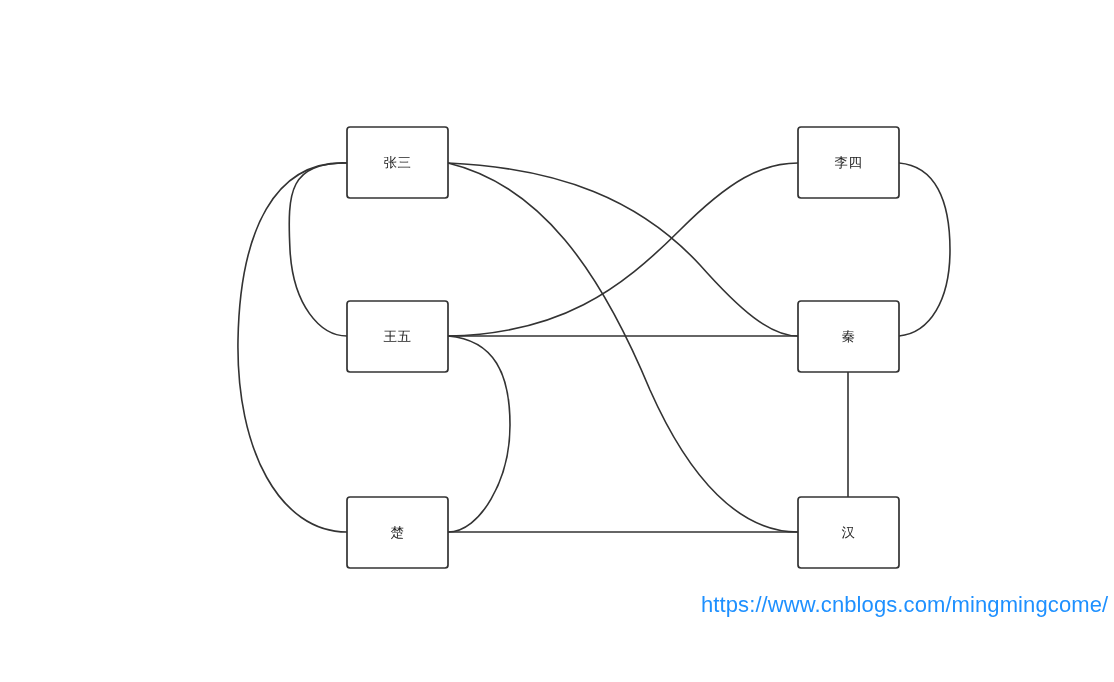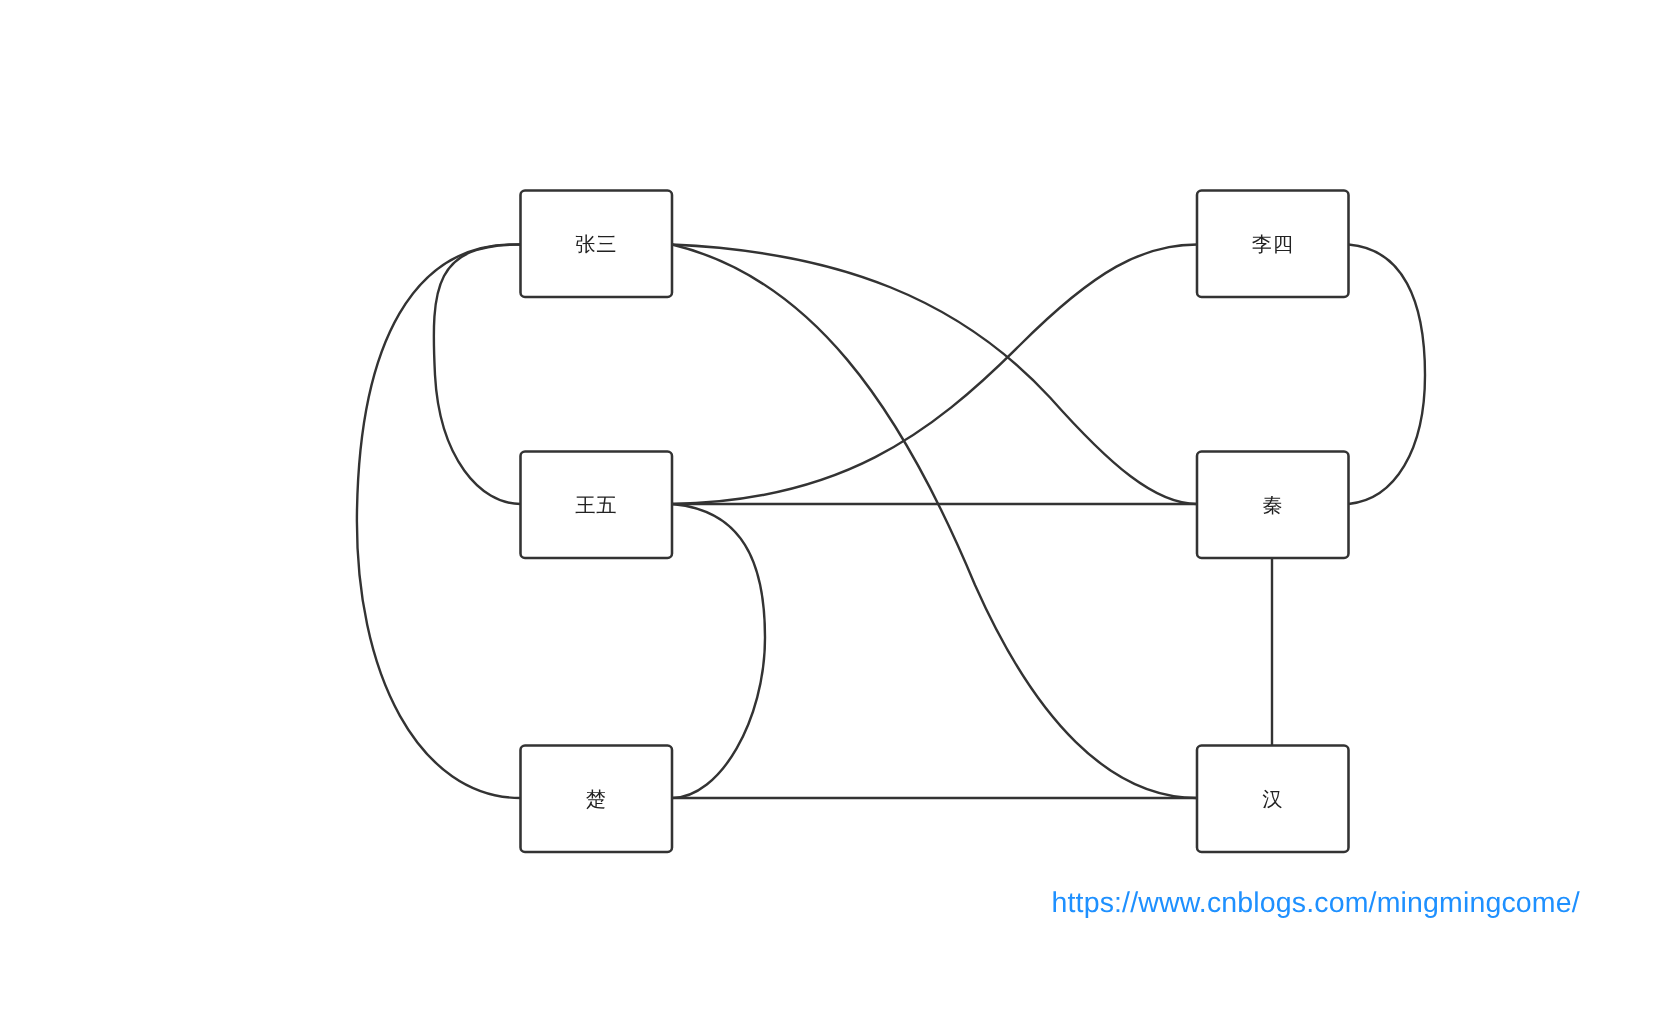--- a/index.html
+++ b/index.html
@@ -37,21 +37,21 @@
     fill: #222222;
     font-family: "Liberation Sans", "DejaVu Sans", sans-serif;
     font-size: 13.5px;
     text-anchor: middle;
     dominant-baseline: middle;
     letter-spacing: 0.5px;
   }
   .watermark-link {
     position: absolute;
     font-family: "Liberation Sans", "DejaVu Sans", sans-serif;
-    font-size: 19px;
+    font-size: 22px;
     color: #1E90FF;
     white-space: nowrap;
     text-decoration: none;
     letter-spacing: 0.1px;
   }
 </style>
 </head>
 <body>
 
 <svg id="graph-canvas" viewBox="0 0 1114 682" xmlns="http://www.w3.org/2000/svg">

